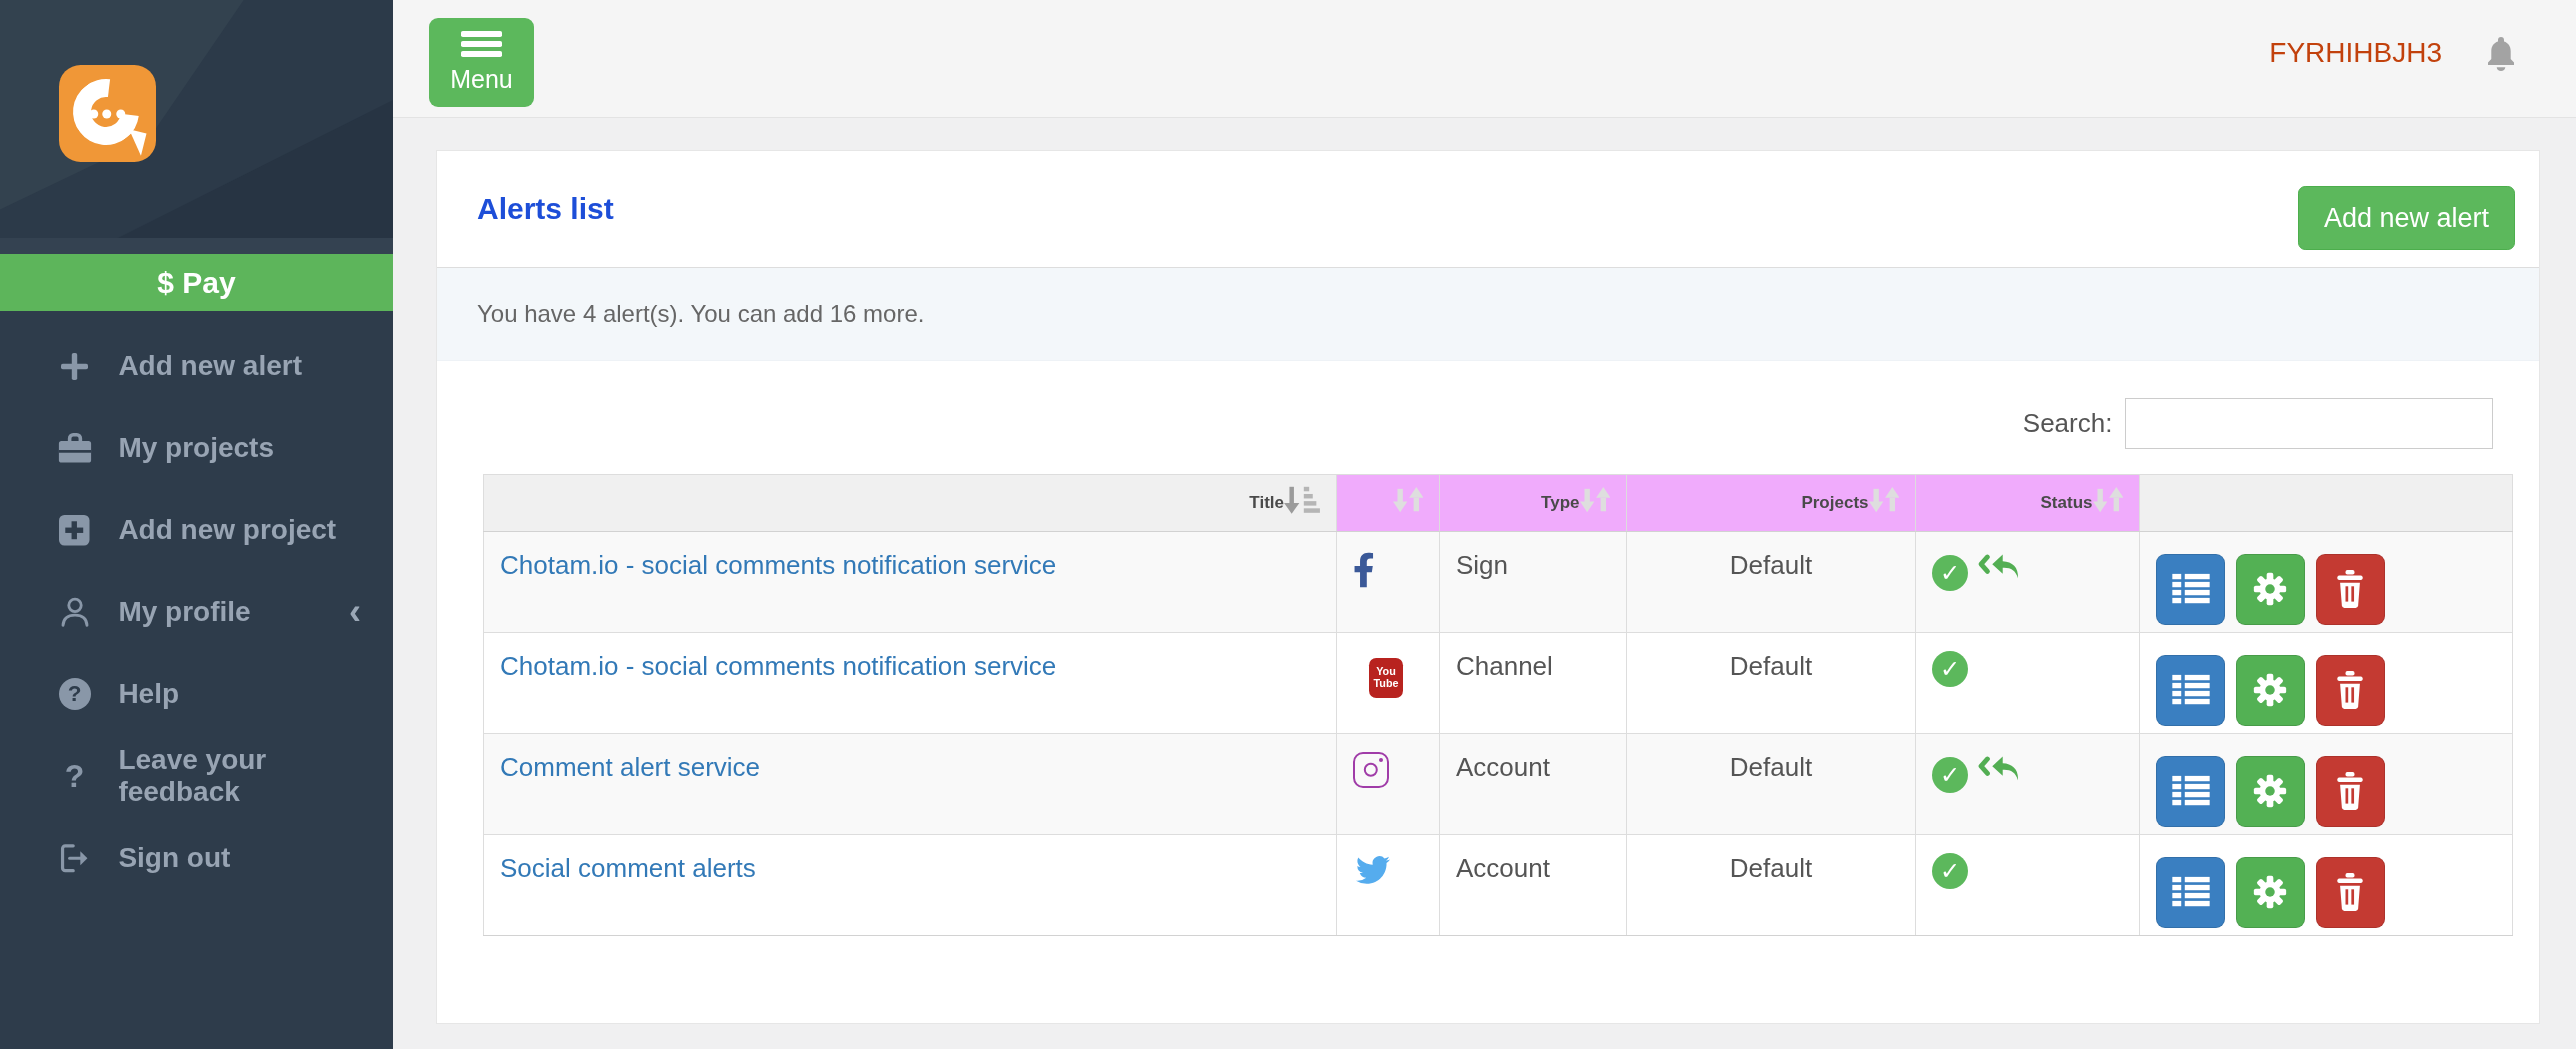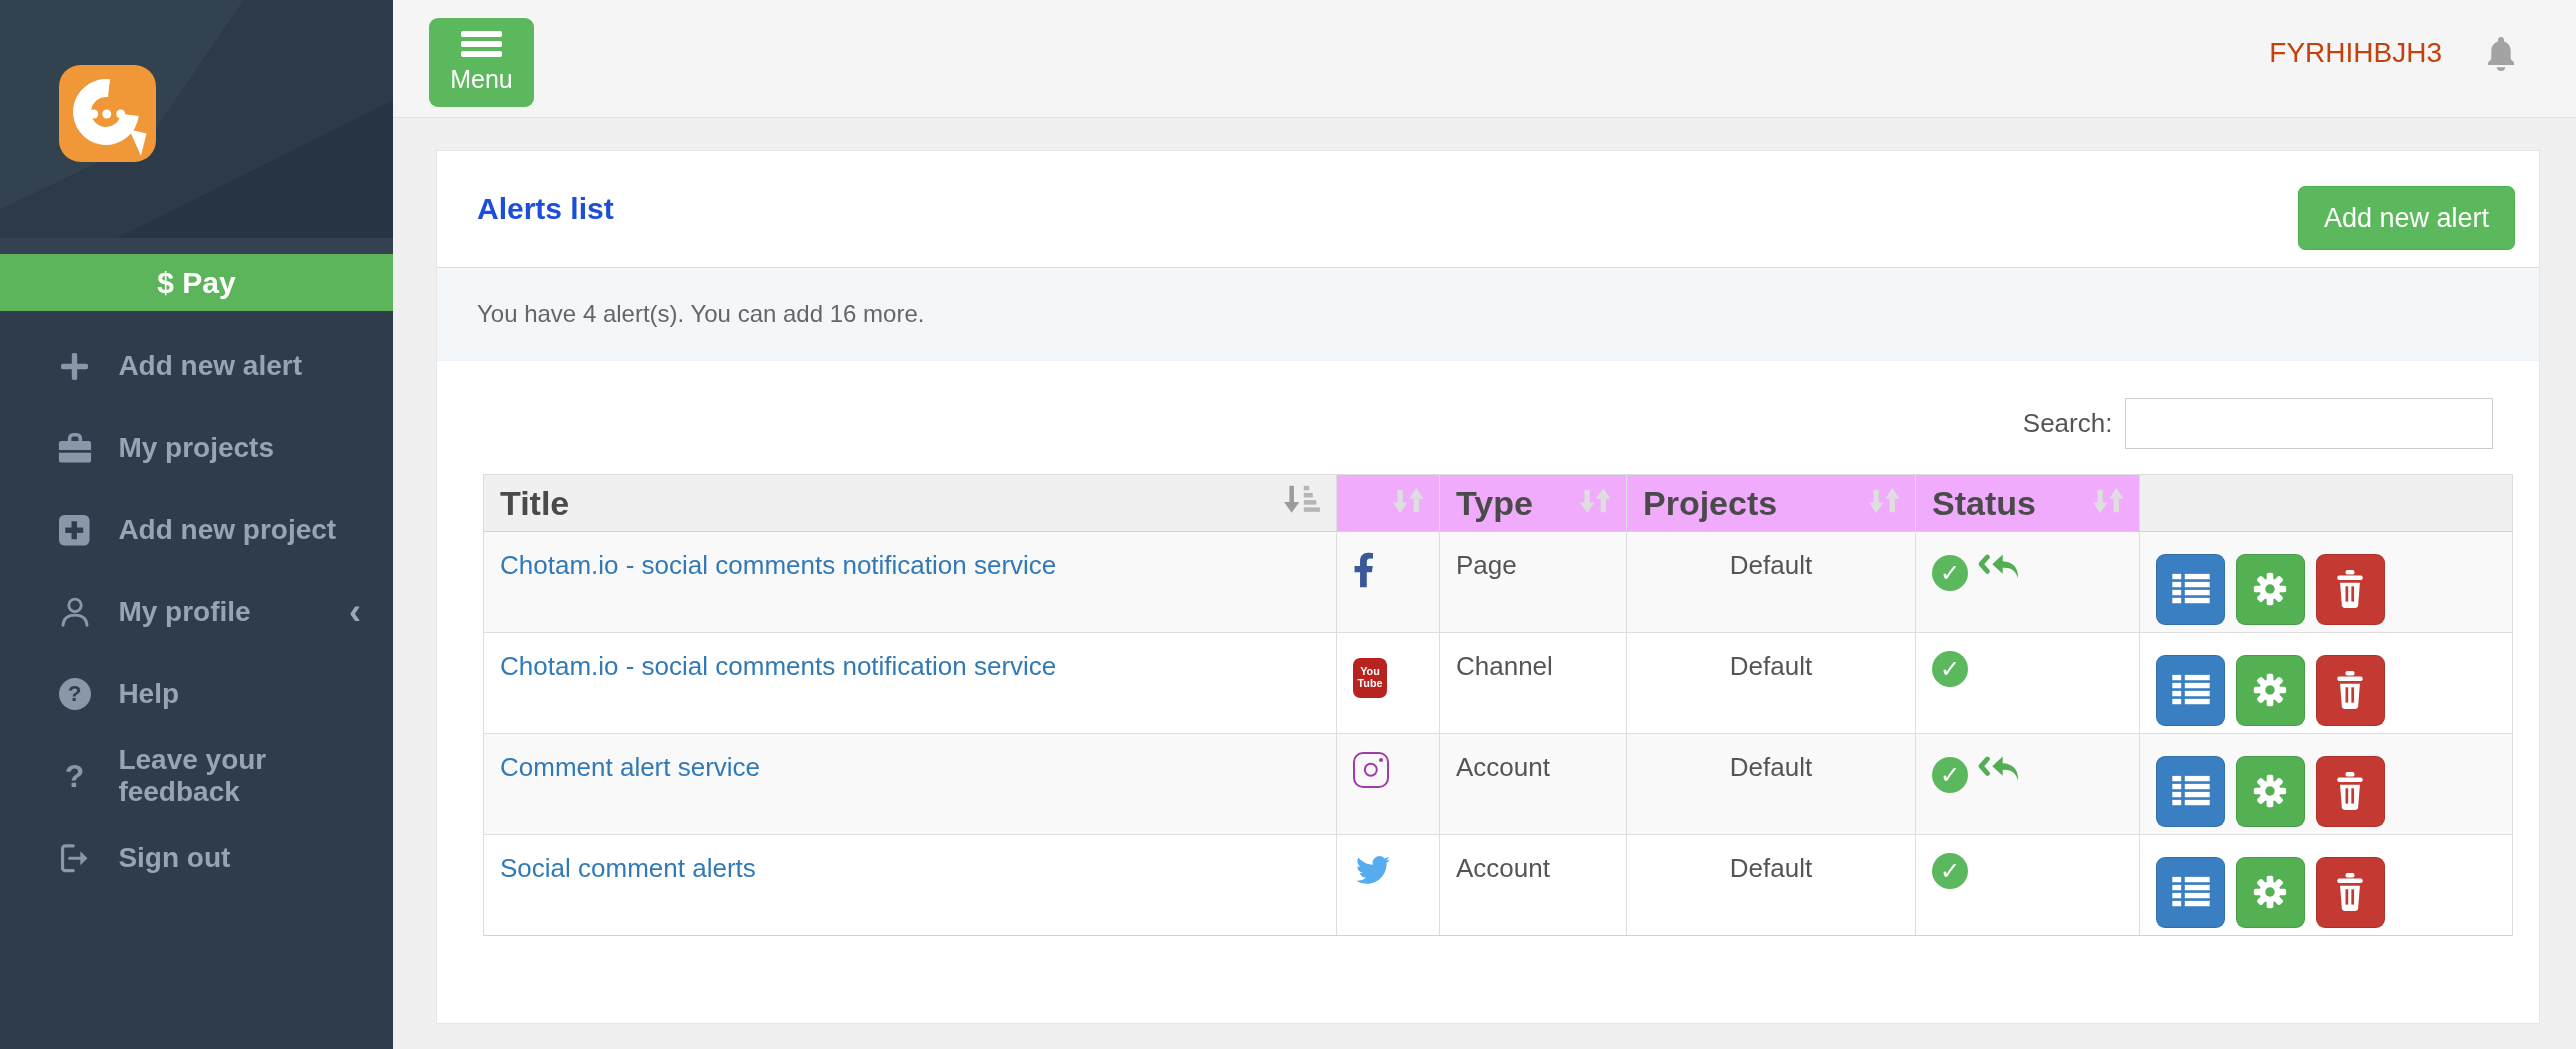--- a/index.html
+++ b/index.html
@@ -51,37 +51,37 @@
   .panel-info { height:93px; background:#f3f7fa; display:flex; align-items:center; padding-left:40px; font-size:24px; color:#666; border-bottom:0.9px solid #eef2f6; }
   .panel-body { padding:0 46px; }
   .search-row { margin-top:36px; display:flex; justify-content:flex-end; align-items:center; gap:12.6px; height:52px; }
   .search-row label { font-size:26px; color:#555; }
   .search-row input { width:368px; height:51px; border:0.9px solid #ccc; background:#fff; font-size:24px; padding:0 12.6px; }
 
   table.alerts { margin-top:25px; width:2029px; border-collapse:collapse; table-layout:fixed; }
   .alerts th, .alerts td { border:0.9px solid #ddd; }
   .alerts thead th { height:57px; padding:0 16px; border-bottom:1.8px solid #d2d2d2; background:#f0abfc; }
   .alerts thead th.shaded { background:#f0f0f0; }
-  .th-flex { display:flex; align-items:center; justify-content:space-between; font-size:34px; font-weight:700; color:#4a4a4a; }
+  .th-flex { display:flex; align-items:center; justify-content:flex-end; font-size:17px; font-weight:700; color:#4a4a4a; }
   .alerts tbody tr { height:101px; }
   .alerts tbody tr:nth-child(odd) { background:#f9f9f9; }
   .alerts tbody tr:last-child td { border-bottom:1.8px solid #d2d2d2; }
   .alerts td { vertical-align:top; padding:18px 16px 0 16px; font-size:26px; color:#555; }
   a.title-link { color:#3279b7; text-decoration:none; font-size:26px; cursor:pointer; }
   td.center { text-align:center; }
   .status-wrap { display:flex; align-items:center; gap:9px; }
   .check-badge { width:36px; height:36px; border-radius:50%; background:#5cb85c; color:#fff; display:inline-flex; align-items:center; justify-content:center; font-size:24px; font-weight:700; flex:none; }
   .actions { display:flex; gap:10.8px; margin-top:3.6px; }
   .act-btn { width:69px; height:71px; border-radius:9px; display:flex; align-items:center; justify-content:center; cursor:pointer; border:0.9px solid rgba(0,0,0,.12); }
   .act-blue  { background:#3a7fc1; }
   .act-green { background:#53b154; }
   .act-red   { background:#c43a32; }
 
   
-  .yt-box { width:34px; height:40px; background:#b8231f; border-radius:7.2px; color:#fff; display:inline-flex; flex-direction:column; align-items:center; justify-content:center; font-size:10.8px; font-weight:700; line-height:11.7px; }
+  .yt-box { width:34px; height:40px; background:#b8231f; border-radius:7.2px; color:#fff; display:inline-flex; flex-direction:column; align-items:center; justify-content:center; font-size:10.8px; font-weight:700; line-height:11.7px;margin-left:16px; }
   .ig-box { position:relative; width:36px; height:36px; border:2.7px solid #a03ca8; border-radius:10px; display:inline-block; }
   .ig-box .lens { position:absolute; left:50%; top:50%; transform:translate(-50%,-50%); width:14.4px; height:14.4px; border:2.7px solid #a03ca8; border-radius:50%; }
   .ig-box .dot { position:absolute; right:3.6px; top:3.6px; width:4.5px; height:4.5px; background:#a03ca8; border-radius:50%; }
 </style>
 </head>
 <body>
 
 <aside class="sidebar">
   <div class="sb-header">
     <div class="facet f1"></div>
@@ -303,21 +303,21 @@
 
         <tr>
           <td><a class="title-link">Chotam.io - social comments notification service</a></td>
           <td>
             <span>
               <svg width="21.6" height="40" viewBox="0 0 320 512">
                   <path fill="#3b5998" d="M279.14 288l14.22-92.66h-88.91v-60.13c0-25.35 12.42-50.06 52.24-50.06h40.42V6.26S260.43 0 225.36 0c-73.22 0-121.08 44.38-121.08 124.72v70.62H22.89V288h81.39v224h100.17V288z"></path>
                 </svg>
             </span>
           </td>
-          <td>Page</td>
+          <td>Sign</td>
           <td class="center">Default</td>
           <td>
             <div class="status-wrap">
               <span class="check-badge">✓</span>
               <span>
                 <svg width="45" height="38" viewBox="0 0 56 44">
                     <path d="M13 7L5 16l8 9" stroke="#53ae53" stroke-width="6" fill="none" stroke-linecap="round" stroke-linejoin="round"></path>
                     <path d="M32 4L19 16l13 12v-7.5c10-.5 16 3 19 13 .8-13.5-7-20.5-19-21z" fill="#53ae53"></path>
                   </svg>
               </span>

